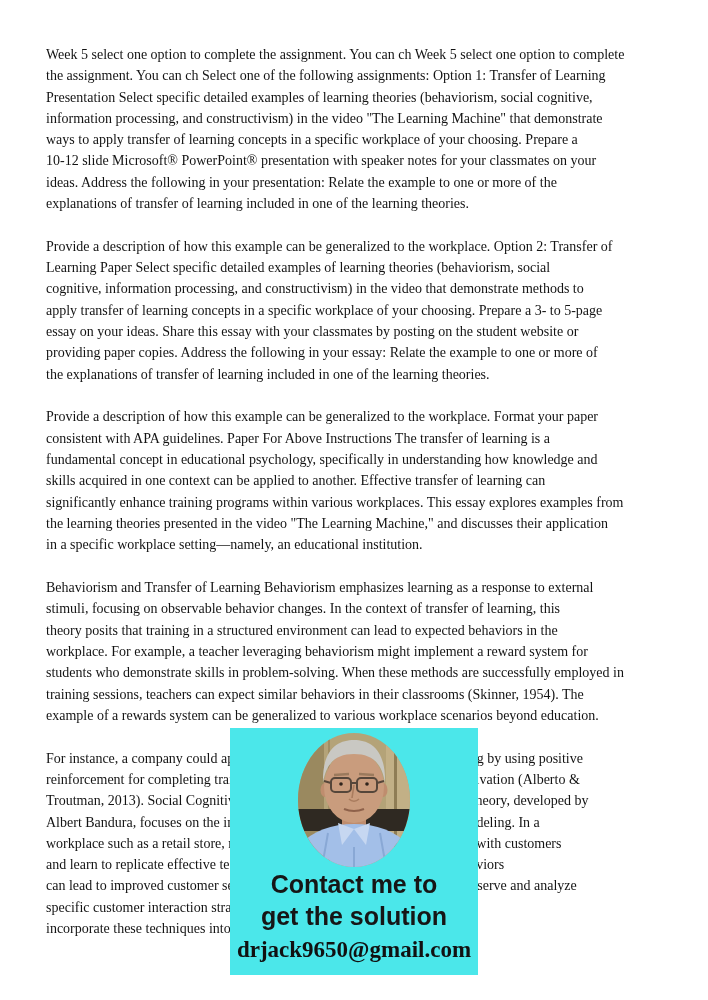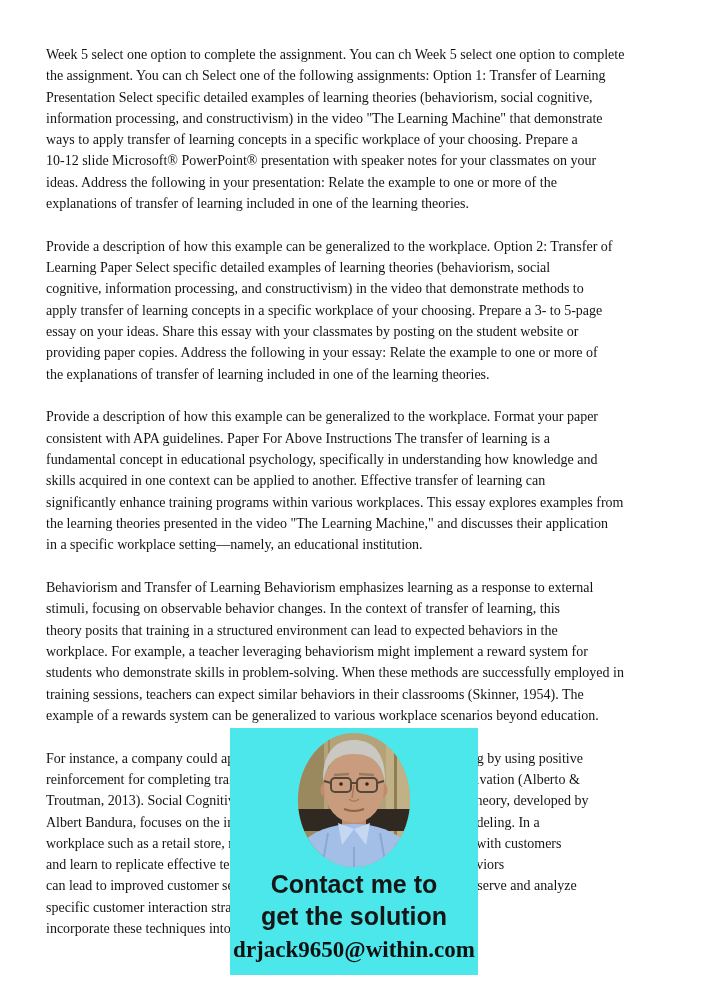--- a/index.html
+++ b/index.html
@@ -142,16 +142,16 @@
           <path d="M53,50 L59,50 M33,50 L26,48 M79,50 L86,48" stroke="#55463a" stroke-width="2" fill="none"></path>
           <circle cx="43" cy="51" r="1.8" fill="#2f241c"></circle>
           <circle cx="69" cy="51" r="1.8" fill="#2f241c"></circle>
           <path d="M56,52 L54,65 M51,66 C54,69 58,69 61,66" stroke="#a97c5e" stroke-width="1.6" fill="none"></path>
           <path d="M46,76 C52,78.5 60,78.5 66,76" stroke="#8e614a" stroke-width="2" fill="none"></path>
         </g>
       </svg>
     </div>
     <div class="ad-headline">Contact me to
 get the solution</div>
-    <div class="ad-email">drjack9650@within.com</div>
+    <div class="ad-email">drjack9650@gmail.com</div>
   </div>
 
 </div>
 
 </body></html>

